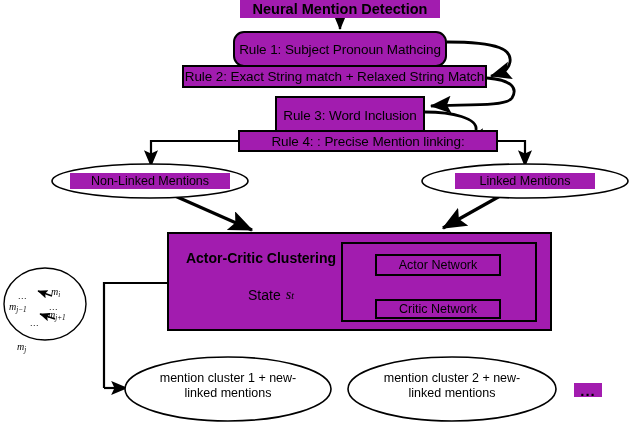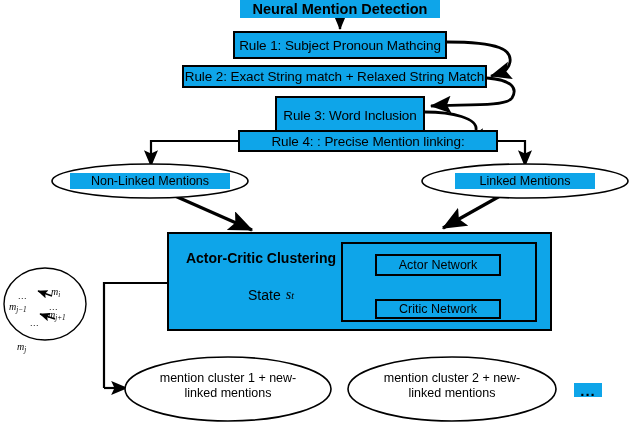--- a/index.html
+++ b/index.html
@@ -1,19 +1,19 @@
 <!DOCTYPE html>
 <html><head>
 <meta charset="utf-8">
 <style>
   html,body{margin:0;padding:0;background:#fff;}
   body{width:640px;height:425px;font-family:"Liberation Sans",sans-serif;color:#000;}
   #stage{position:relative;width:640px;height:425px;overflow:hidden;background:#fff;}
   #svg-layer{position:absolute;left:0;top:0;width:640px;height:425px;}
-  .node{position:absolute;box-sizing:border-box;display:flex;align-items:center;justify-content:center;text-align:center;background:#0ea5e9;}
+  .node{position:absolute;box-sizing:border-box;display:flex;align-items:center;justify-content:center;text-align:center;background:#a21caf;}
   .rulebox{border:2px solid #000;font-size:13.5px;letter-spacing:-0.1px;}
   .bigbox{border:2.5px solid #000;}
   .innerbox{border:2px solid #000;}
   .netbox{border:2.5px solid #000;font-size:12.5px;}
   .title{font-weight:bold;font-size:14.5px;}
   .acc-label{font-weight:bold;font-size:14px;}
   .state-label{font-size:14px;}
   .ell-label{font-size:12.5px;line-height:15px;}
   .dots{font-size:15px;font-weight:bold;letter-spacing:1px;}
   .mi{font-style:italic;font-family:"Liberation Serif",serif;}
@@ -67,21 +67,21 @@
     <ellipse cx="228" cy="389" rx="103" ry="32" fill="#fff" stroke="#000" stroke-width="1.6"></ellipse>
     <ellipse cx="452" cy="389" rx="104" ry="32" fill="#fff" stroke="#000" stroke-width="1.6"></ellipse>
 
     <ellipse cx="45" cy="304" rx="41" ry="36" fill="#fff" stroke="#000" stroke-width="1.4"></ellipse>
     <line x1="52" y1="296" x2="38" y2="291" stroke="#000" stroke-width="1.5" marker-end="url(#ahb)"></line>
     <line x1="55" y1="319" x2="40" y2="314" stroke="#000" stroke-width="1.5" marker-end="url(#ahb)"></line>
   </svg>
 
   <div class="node title" style="left:240px;top:0px;width:200px;height:18px;">Neural Mention Detection</div>
 
-  <div class="node rulebox" style="left:233px;top:31px;width:214px;height:28px;">Rule 1: Subject Pronoun Mathcing</div>
+  <div class="node rulebox" style="left:233px;top:31px;width:214px;height:36px;border-radius:11px;">Rule 1: Subject Pronoun Mathcing</div>
 
   <div class="node rulebox" style="left:182px;top:65px;width:305px;height:23px;">Rule 2: Exact String match + Relaxed String Match</div>
 
   <div class="node rulebox" style="left:275px;top:96px;width:150px;height:39px;">Rule 3: Word Inclusion</div>
 
   <div class="node rulebox" style="left:238px;top:130px;width:260px;height:22px;">Rule 4: : Precise Mention linking:</div>
 
   <div class="node ell-label" style="left:70px;top:173px;width:160px;height:16px;">Non-Linked Mentions</div>
 
   <div class="node ell-label" style="left:455px;top:173px;width:140px;height:16px;">Linked Mentions</div>

